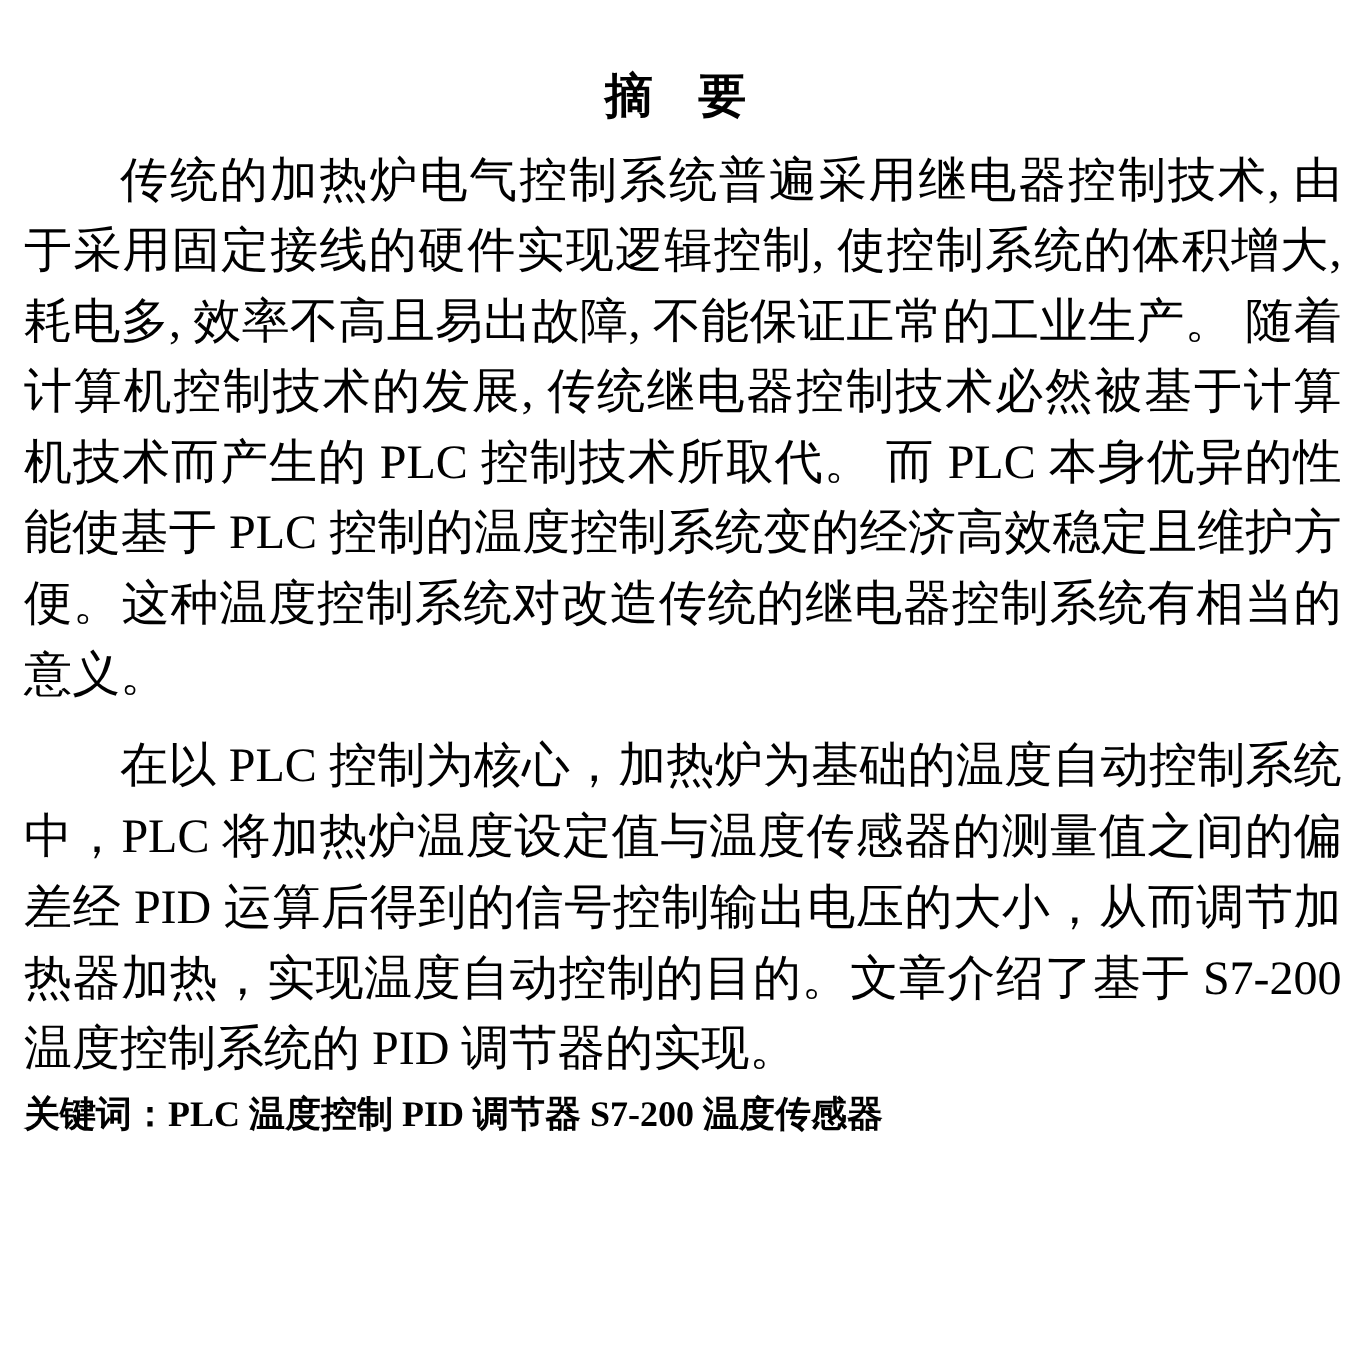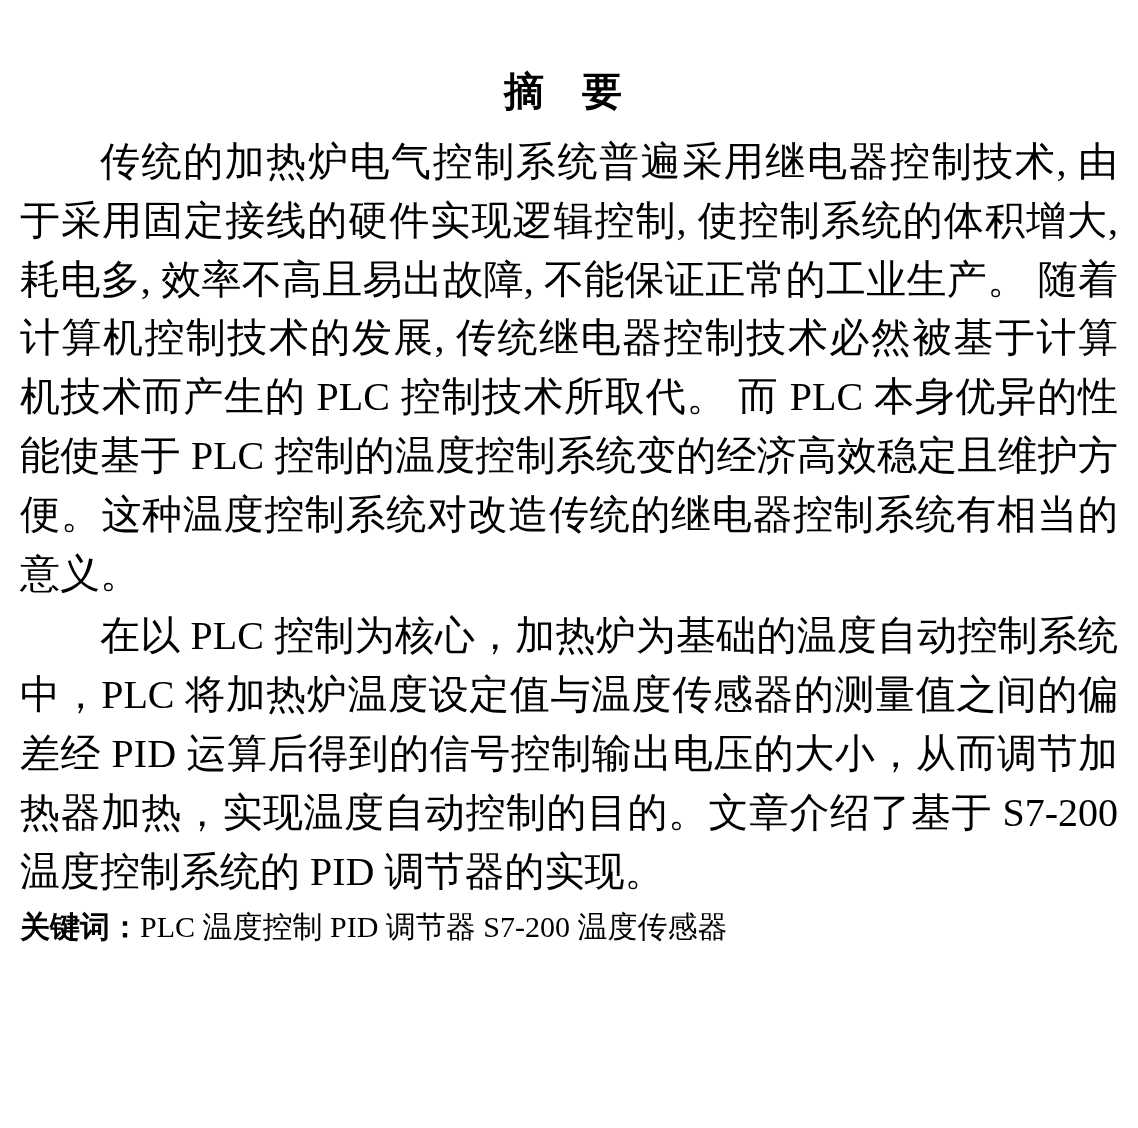--- a/index.html
+++ b/index.html
@@ -11,56 +11,57 @@
     width: 1138px;
     height: 1128px;
     font-family: "Liberation Serif", "DejaVu Serif", serif;
     color: #000000;
     overflow: hidden;
   }
   .page {
     width: 1138px;
     height: 908px;
     box-sizing: border-box;
-    padding: 52px 18px 0 18px;
+    padding: 40px 18px 0 18px;
     position: relative;
   }
   .doc-title {
     text-align: center;
     font-size: 40px;
     font-weight: bold;
     letter-spacing: 12px;
     margin: 12px 0 14px 0;
     font-family: "DejaVu Sans", "Liberation Sans", sans-serif;
   }
   .para {
     font-size: 40px;
     line-height: 1.47;
     text-align: justify;
     text-justify: inter-ideograph;
     text-indent: 2em;
     margin: 0 0 0 0;
     padding: 0 2px;
   }
   .para + .para {
-    margin-top: 4px;
+    margin-top: 18px;
   }
   .keywords {
     font-size: 30px;
     line-height: 1.47;
     margin-top: 4px;
     padding: 0 2px;
     white-space: nowrap;
   }
   .kw-label {
     font-weight: bold;
     font-family: Liberation Sans, sans-serif;
   }
   .kw-items {
     font-family: "Liberation Serif", "DejaVu Serif", serif;
+    font-weight: bold;
   }
 </style>
 </head>
 <body>
 
 <div class="page">
 
   <h1 class="doc-title">摘 要</h1>
 
   <p class="para">传统的加热炉电气控制系统普遍采用继电器控制技术, 由于采用固定接线的硬件实现逻辑控制, 使控制系统的体积增大, 耗电多, 效率不高且易出故障, 不能保证正常的工业生产。 随着计算机控制技术的发展, 传统继电器控制技术必然被基于计算机技术而产生的 PLC 控制技术所取代。 而 PLC 本身优异的性能使基于 PLC 控制的温度控制系统变的经济高效稳定且维护方便。这种温度控制系统对改造传统的继电器控制系统有相当的意义。</p>

